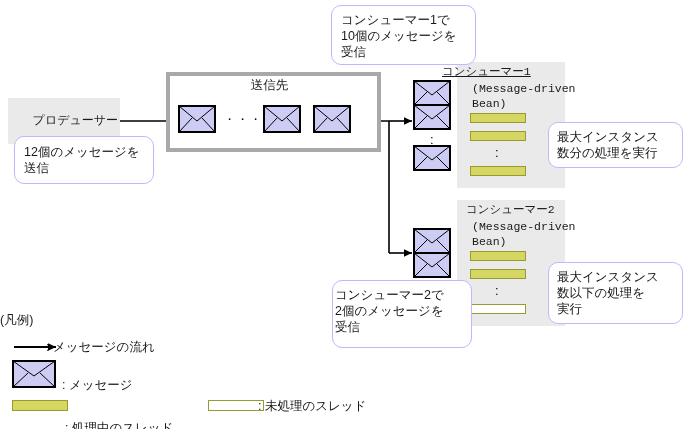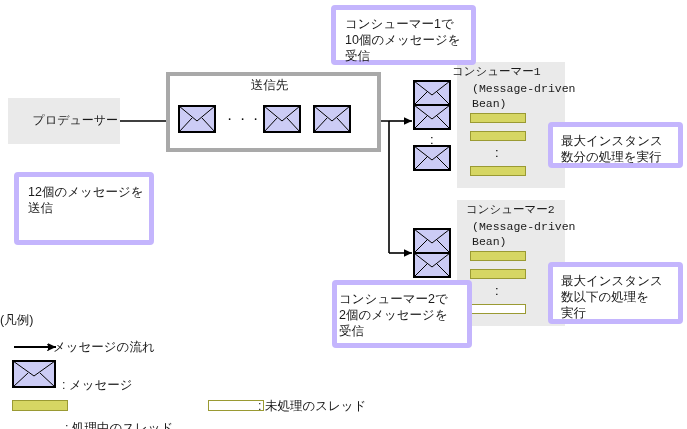--- a/index.html
+++ b/index.html
@@ -27,22 +27,22 @@
   .gray-box {
     background: #eaeaea;
     border: 1px solid #eaeaea;
   }
   .dest-box {
     background: #ffffff;
     border: 4px solid #a9a9a9;
   }
   .callout {
     background: #ffffff;
-    border: 5px solid #c4b5fd;
-    border-radius: 4px;
+    border: 1px solid #c4b5fd;
+    border-radius: 10px;
     box-sizing: border-box;
   }
 
   
   .label {
     font-size: 12.5px;
     line-height: 16px;
     white-space: pre-line;
   }
   .mono {
@@ -118,21 +118,21 @@
     <path d="M530,142 q6,0 6,10 q0,10 6,10 q-6,0 -6,10 q0,10 -6,10" fill="none" stroke="#000" stroke-width="1.5"></path>
 
     <path d="M530,248 q6,0 6,8 q0,8 6,8 q-6,0 -6,8 q0,8 -6,8" fill="none" stroke="#000" stroke-width="1.5"></path>
     <path d="M530,280 q6,0 6,10 q0,10 6,10 q-6,0 -6,10 q0,10 -6,10" fill="none" stroke="#000" stroke-width="1.5"></path>
 
     <line x1="14" y1="347" x2="56" y2="347" stroke="#000" stroke-width="1.8" marker-end="url(#arrow)"></line>
   </svg>
 
   <div class="abs gray-box" style="left:457px; top:62px; width:106px; height:124px;"></div>
 
-  <div class="abs mono" style="left:452px; top:64px; width:100px;">コンシューマー1</div>
+  <div class="abs mono" style="left:442px; top:64px; width:100px;text-decoration:underline;">コンシューマー1</div>
   <div class="abs mono" style="left:472px; top:81px; width:108px;">(Message-driven
 Bean)</div>
 
   <div class="thread busy" style="left:470px; top:113px; width:56px; height:10px;"></div>
   <div class="thread busy" style="left:470px; top:131px; width:56px; height:10px;"></div>
   <div class="vdots" style="left:495px; top:146px;">:</div>
   <div class="thread busy" style="left:470px; top:166px; width:56px; height:10px;"></div>
 
   <div class="env" style="left:413px; top:80px;">
     <svg width="38" height="26" viewBox="0 0 38 26">
@@ -206,21 +206,21 @@
       <rect x="1" y="1" width="36" height="26" fill="#ccccf5" stroke="#000" stroke-width="2"></rect>
       <path d="M1,1 L19,16 L37,1" fill="none" stroke="#000" stroke-width="1"></path>
       <path d="M1,27 L14,13 M37,27 L24,13" fill="none" stroke="#000" stroke-width="1"></path>
     </svg>
   </div>
 
 
   <div class="abs gray-box" style="left:8px; top:98px; width:110px; height:44px;"></div>
   <div class="abs label" style="left:8px; top:112px; width:110px; text-align:right; font-size:12px;">プロデューサー</div>
 
-  <div class="abs callout label" style="left:14px; top:136px; width:140px; height:73px; padding:7px 0 0 9px;margin-top:36px;">12個のメッセージを
+  <div class="abs callout label" style="left:14px; top:136px; width:140px; height:48px; padding:7px 0 0 9px;">12個のメッセージを
 送信</div>
 
   <div class="abs callout label" style="left:331px; top:5px; width:145px; height:60px; padding:6px 0 0 9px;">コンシューマー1で
 10個のメッセージを
 受信</div>
 
   <div class="abs callout label" style="left:548px; top:122px; width:135px; height:46px; padding:6px 0 0 8px;">最大インスタンス
 数分の処理を実行</div>
 
   <div class="abs callout label" style="left:332px; top:280px; width:140px; height:68px; padding:6px 0 0 2px;">コンシューマー2で

